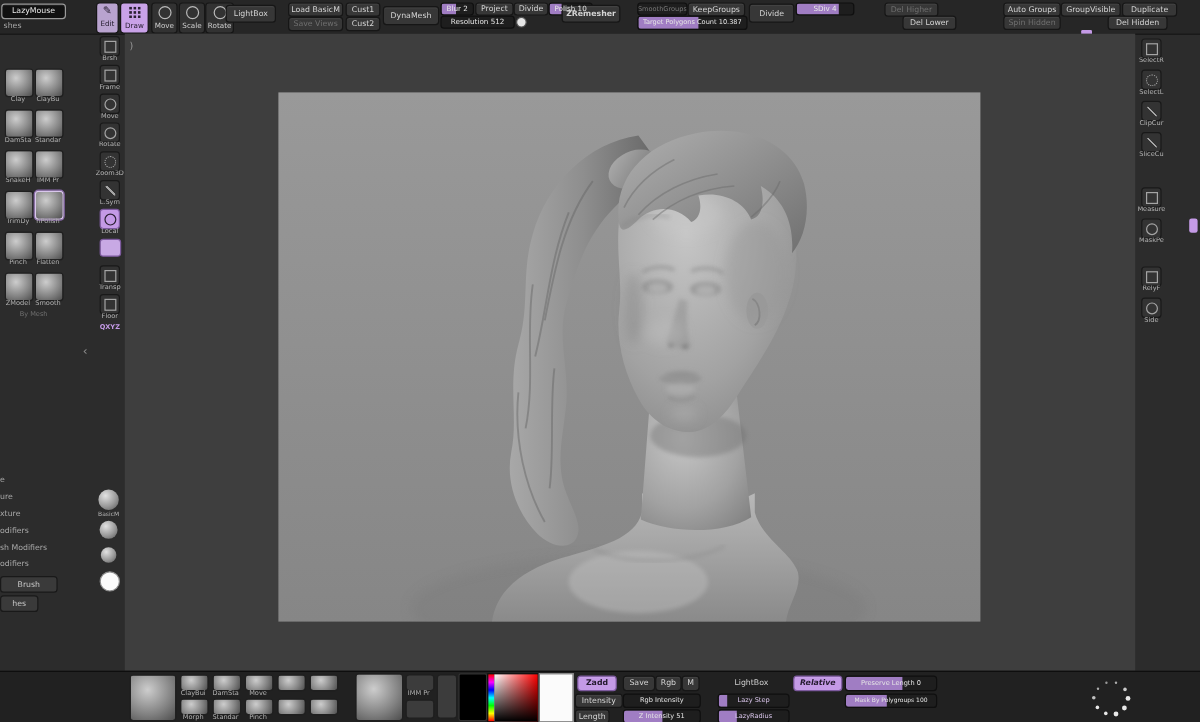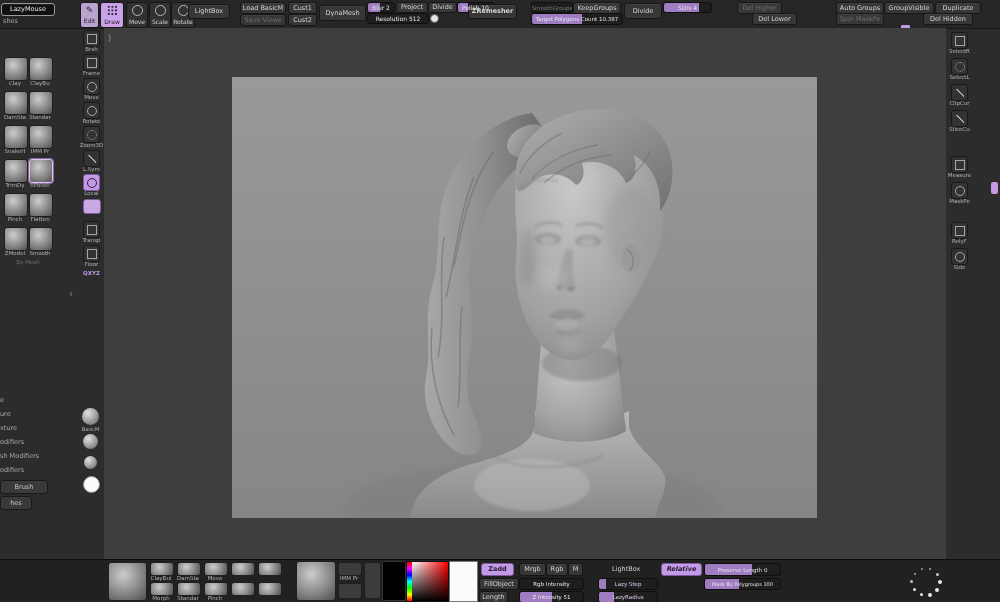--- a/index.html
+++ b/index.html
@@ -110,21 +110,21 @@
 
     <div class="btn" style="left:624px;top:3px;width:36px;height:14px;">Divide</div>
     <div class="slider" style="left:663px;top:2px;width:47px;height:9px;">
       <span class="fill" style="width:75%;"></span>
       <span class="lbl">SDiv 4</span>
     </div>
     <div class="btn dis" style="left:737px;top:2px;width:43px;height:10px;">Del Higher</div>
     <div class="btn" style="left:752px;top:13px;width:43px;height:10px;">Del Lower</div>
 
     <div class="btn" style="left:836px;top:2px;width:46px;height:10px;">Auto Groups</div>
-    <div class="btn dis" style="left:836px;top:13px;width:46px;height:10px;">Spin MaskPe</div>
+    <div class="btn dis" style="left:836px;top:13px;width:46px;height:10px;">Spin Hidden</div>
     <div class="btn" style="left:884px;top:2px;width:48px;height:10px;">GroupVisible</div>
     <div class="btn" style="left:923px;top:13px;width:48px;height:10px;">Del Hidden</div>
     <div class="btn" style="left:935px;top:2px;width:44px;height:10px;">Duplicate</div>
   </div>
 
   <div class="abs" style="left:901px;top:25px;width:9px;height:5px;background:#c49ae6;border-radius:1px;"></div>
 
   <div class="abs" style="left:0;top:27px;width:58px;height:212px;">
     <div class="thumb" style="left:4px;top:30px;width:22px;height:22px;"></div>
     <div class="thumb" style="left:29px;top:30px;width:22px;height:22px;"></div>
@@ -421,24 +421,24 @@
     <div class="thumb flat" style="left:364px;top:2px;width:15px;height:35px;"></div>
     <div class="abs" style="left:382px;top:1px;width:22px;height:38px;background:#000;border:1px solid #333;border-radius:2px;"></div>
 
     <div class="abs" style="left:406px;top:1px;width:41px;height:39px;border:1px solid #111;">
       <span class="abs" style="left:0;top:0;width:5px;height:100%;background:linear-gradient(#f00,#f0f,#00f,#0ff,#0f0,#ff0,#f00);"></span>
       <span class="abs" style="left:5px;top:0;right:0;bottom:0;background:linear-gradient(rgba(0,0,0,0),#000),linear-gradient(to right,#fff,#f00);"></span>
     </div>
     <div class="abs" style="left:449px;top:1px;width:27px;height:39px;background:#fbfbfb;border:1px solid #777;"></div>
 
     <div class="btn purple" style="left:481px;top:3px;width:31px;height:11px;">Zadd</div>
-    <div class="btn" style="left:479px;top:18px;width:38px;height:10px;">FillObject</div>
+    <div class="btn" style="left:479px;top:18px;width:38px;height:10px;">Intensity</div>
     <div class="btn" style="left:479px;top:31px;width:27px;height:10px;">Length</div>
 
-    <div class="btn" style="left:519px;top:3px;width:25px;height:11px;">Mrgb</div>
+    <div class="btn" style="left:519px;top:3px;width:25px;height:11px;">Save</div>
     <div class="btn" style="left:546px;top:3px;width:20px;height:11px;">Rgb</div>
     <div class="btn" style="left:568px;top:3px;width:13px;height:11px;">M</div>
 
     <div class="slider" style="left:519px;top:18px;width:63px;height:10px;font-size:5.5px;">
       <span class="lbl">Rgb Intensity</span>
     </div>
     <div class="slider" style="left:519px;top:31px;width:63px;height:10px;font-size:5.5px;">
       <span class="fill" style="width:51%;"></span>
       <span class="lbl">Z Intensity 51</span>
     </div>

